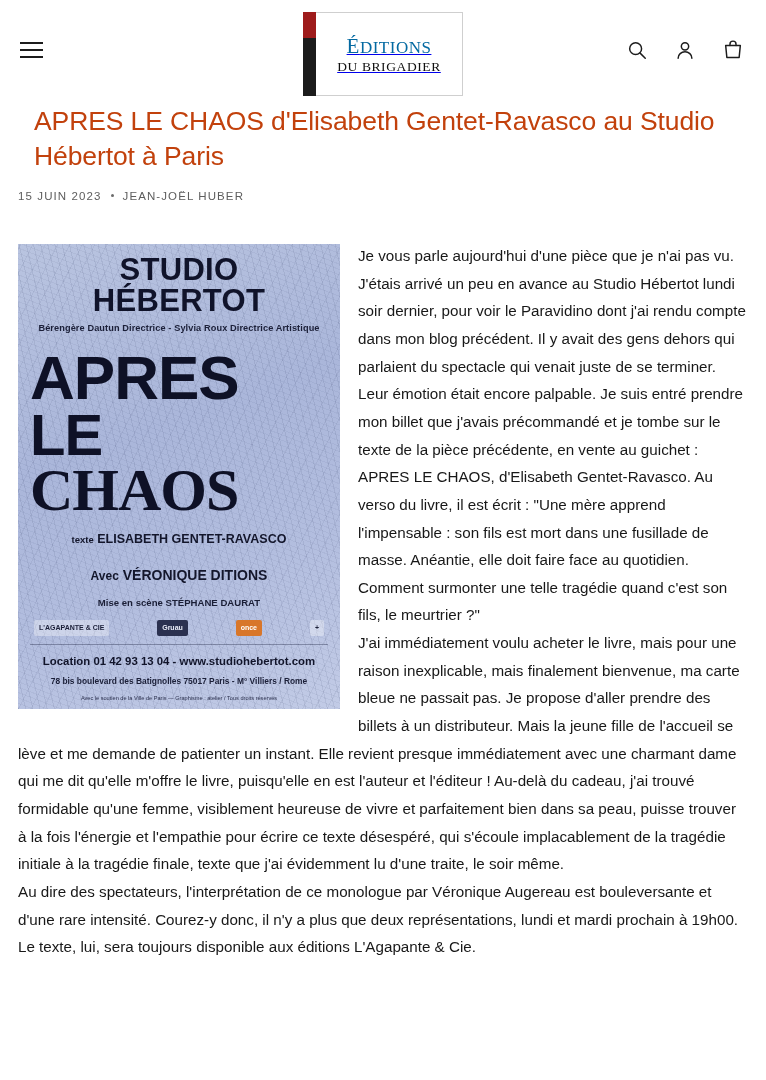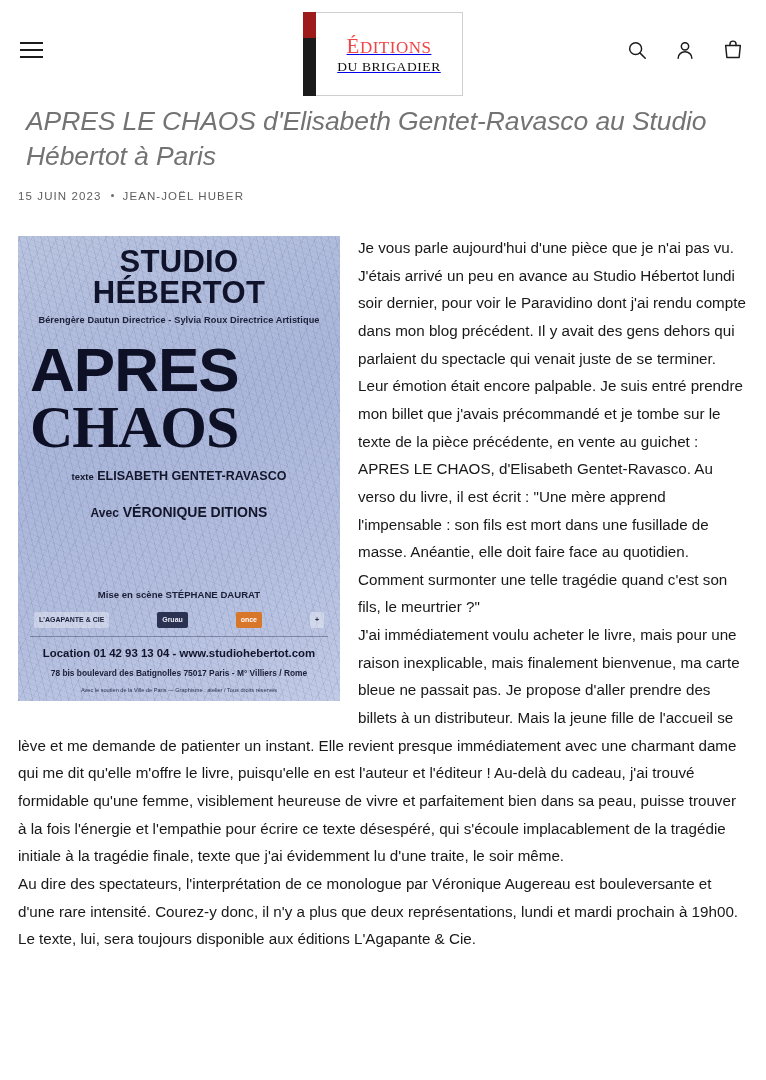--- a/index.html
+++ b/index.html
@@ -64,21 +64,21 @@
     display: flex;
     flex-direction: column;
     align-items: center;
     justify-content: center;
     line-height: 1.15;
   }
   .logo-line1 {
     font-family: "Liberation Serif", serif;
     font-size: 17px;
     letter-spacing: .5px;
-    color: #ef4444;
+    color: #0369a1;
   }
   .logo-line1 .cap { font-size: 21px; }
   .logo-line2 {
     font-family: "Liberation Serif", serif;
     font-size: 13.5px;
     letter-spacing: .6px;
     color: #111;
     margin-top: 1px;
   }
   .header-actions {
@@ -99,43 +99,42 @@
 
   
   .article {
     padding: 0 18px 24px 18px;
   }
   .article-title {
     font-size: 26.5px;
     line-height: 1.32;
     font-weight: 400;
     letter-spacing: -0.1px;
-    margin: 4px 0 0 8px;
-    color: #737373;
-    font-style: italic;
+    margin: 4px 0 0 16px;
+    color: #c2410c;
   }
   .article-meta {
     margin: 16px 0 0 0;
     font-size: 11.5px;
     letter-spacing: 1.1px;
     color: #5d5d5d;
     text-transform: uppercase;
     display: flex;
     align-items: center;
     gap: 9px;
   }
   .meta-dot {
     width: 3px; height: 3px;
     border-radius: 50%;
     background: #6b6b6b;
     display: inline-block;
   }
 
   .body-copy {
-    margin-top: 32px;
+    margin-top: 40px;
     font-size: 15.2px;
     line-height: 1.82;
     color: #181818;
   }
   .body-copy p { margin: 0; }
 
   
   .poster {
     float: left;
     width: 322px;
@@ -297,20 +296,21 @@
   <div class="body-copy">
 
     <figure class="poster">
       <div class="grain"></div>
       <div class="poster-inner">
         <div class="p-venue">STUDIO HÉBERTOT</div>
         <div class="p-venue-sub">Bérengère Dautun Directrice - Sylvia Roux Directrice Artistique</div>
 
         <div class="p-title">
           <span class="l1">APRES</span>
+          <span class="l2">LE</span>
           <span class="l3">CHAOS</span>
         </div>
 
         <div class="p-author">
           <span class="small">texte</span>
           <span>ELISABETH GENTET-RAVASCO</span>
         </div>
 
         <div class="p-with">
           <span class="small">Avec</span>

